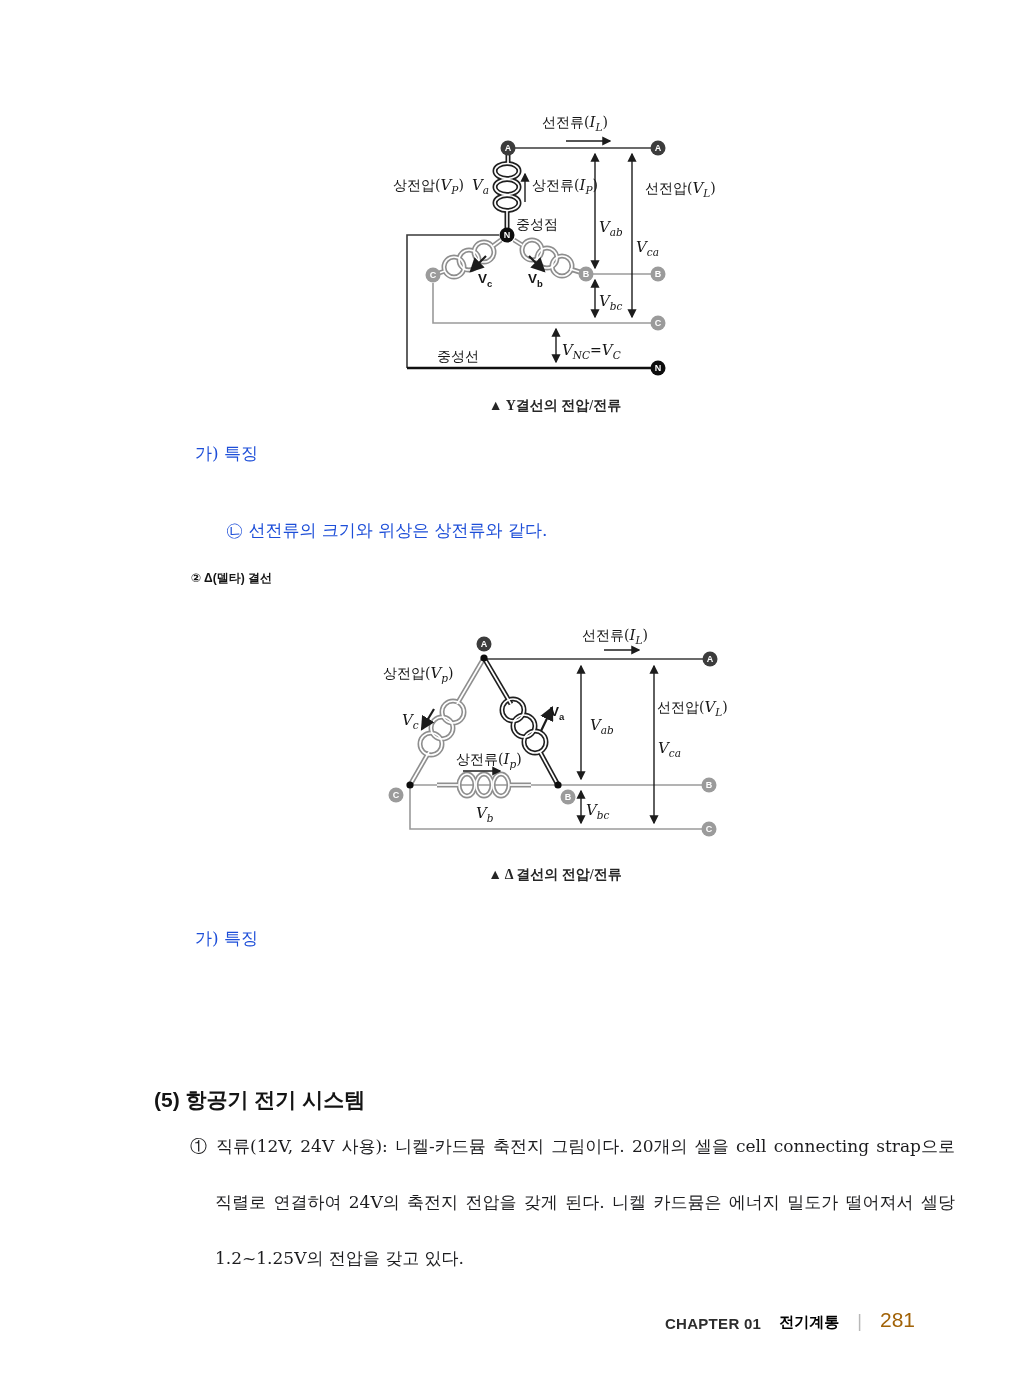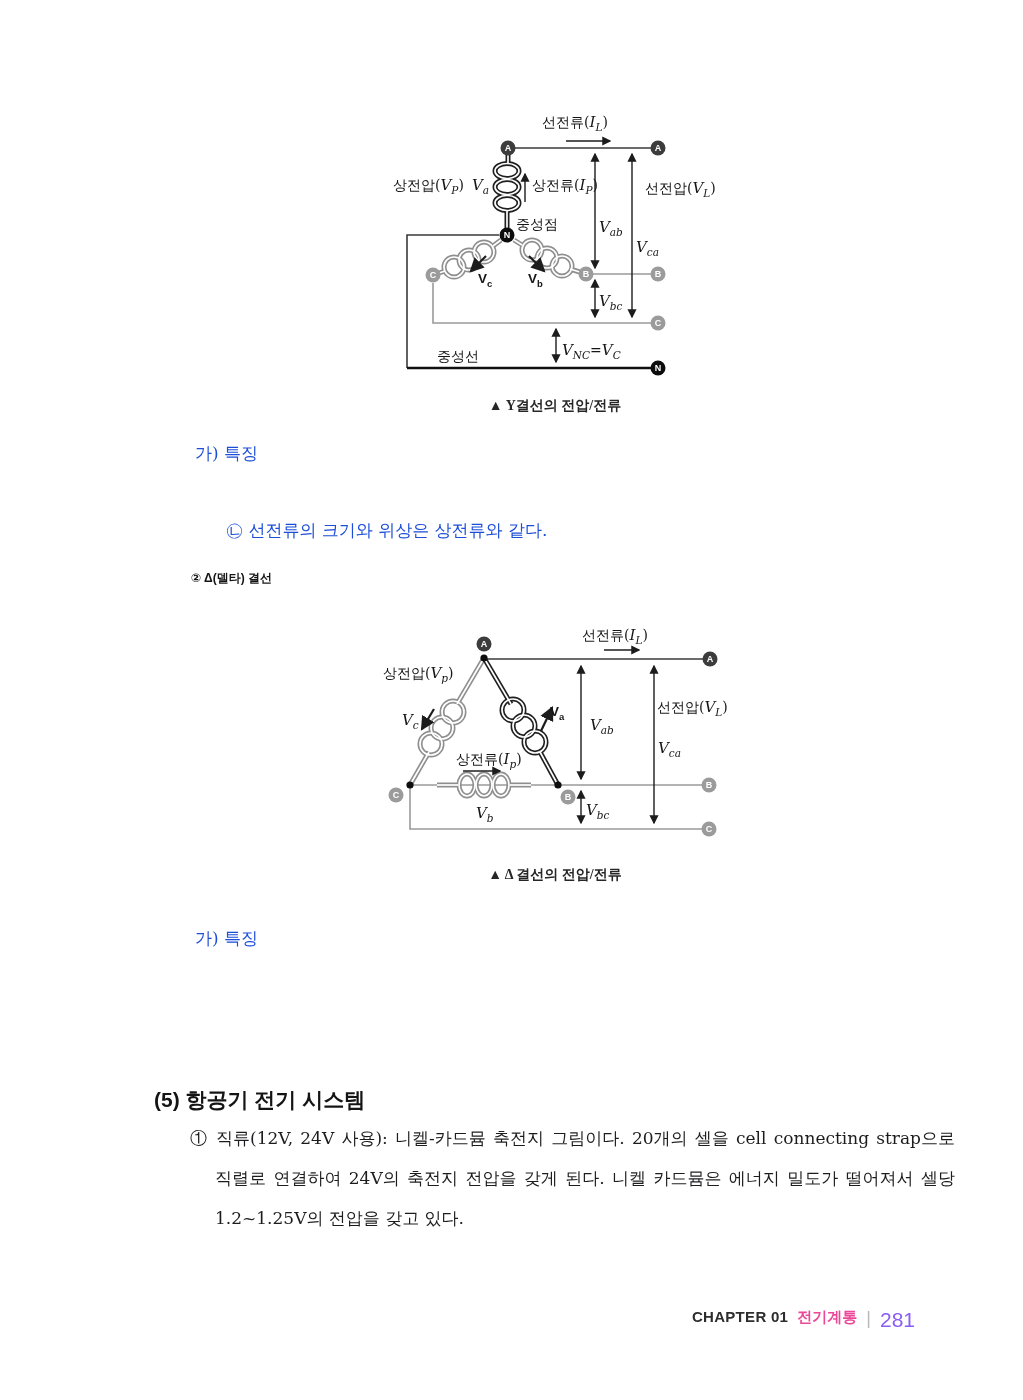--- a/index.html
+++ b/index.html
@@ -18,31 +18,31 @@
   .wire-gray{stroke:#9a9a9a;stroke-width:1.6;fill:none;}
   .wire-black{stroke:#101010;stroke-width:2.4;fill:none;}
   .arr{stroke:#1c1c1c;stroke-width:1.4;fill:none;}
   .arr2{stroke:#1c1c1c;stroke-width:2.2;fill:none;}
 
   
   .serifline{position:absolute;font-size:17px;white-space:nowrap;color:#1d4ed8;}
   .caption{position:absolute;width:350px;text-align:center;
            font-family:Liberation Serif, serif;font-size:14px;font-weight:600;color:#262626;}
   .h-sans{position:absolute;font-family:"Liberation Sans","DejaVu Sans",sans-serif;font-weight:bold;color:#141414;white-space:nowrap;}
-  .para{position:absolute;font-size:17px;line-height:40px;color:#1c1c1e;text-align:justify;
+  .para{position:absolute;font-size:17px;line-height:56px;color:#1c1c1e;text-align:justify;
         padding-left:25px;text-indent:-25px;}
   span.sub{font-size:0.7em;font-style:italic;vertical-align:-0.22em;}
   span.it{font-style:italic;}
   span.sqrt{text-decoration:overline;}
-  .footer{position:absolute;display:flex;align-items:flex-start;gap:9px;
+  .footer{position:absolute;display:flex;align-items:flex-end;gap:18px;
           font-family:"Liberation Sans","DejaVu Sans",sans-serif;white-space:nowrap;margin-left:32px;}
   .footer .chap{font-weight:bold;font-size:15px;color:#2d2d2d;letter-spacing:0.3px;}
-  .footer .sect{font-weight:bold;font-size:15px;color:#ec4899;}
+  .footer .sect{font-weight:bold;font-size:15px;color:#000000;}
   .footer .sep{color:#b8b8b8;font-size:18px;}
-  .footer .pg{color:#8b5cf6;font-size:21px;}
+  .footer .pg{color:#a16207;font-size:21px;}
 </style>
 </head>
 <body>
 
 <div class="page">
 
   <svg class="diagram" style="left:380px;top:105px;width:350px;height:285px" viewBox="0 0 350 285" xmlns="http://www.w3.org/2000/svg">
     <defs>
       <marker id="ah" viewBox="0 0 10 10" refX="8.5" refY="5" markerWidth="6.5" markerHeight="6.5" orient="auto-start-reverse">
           <path d="M0,0 L10,5 L0,10 z" fill="#1c1c1c"></path>

